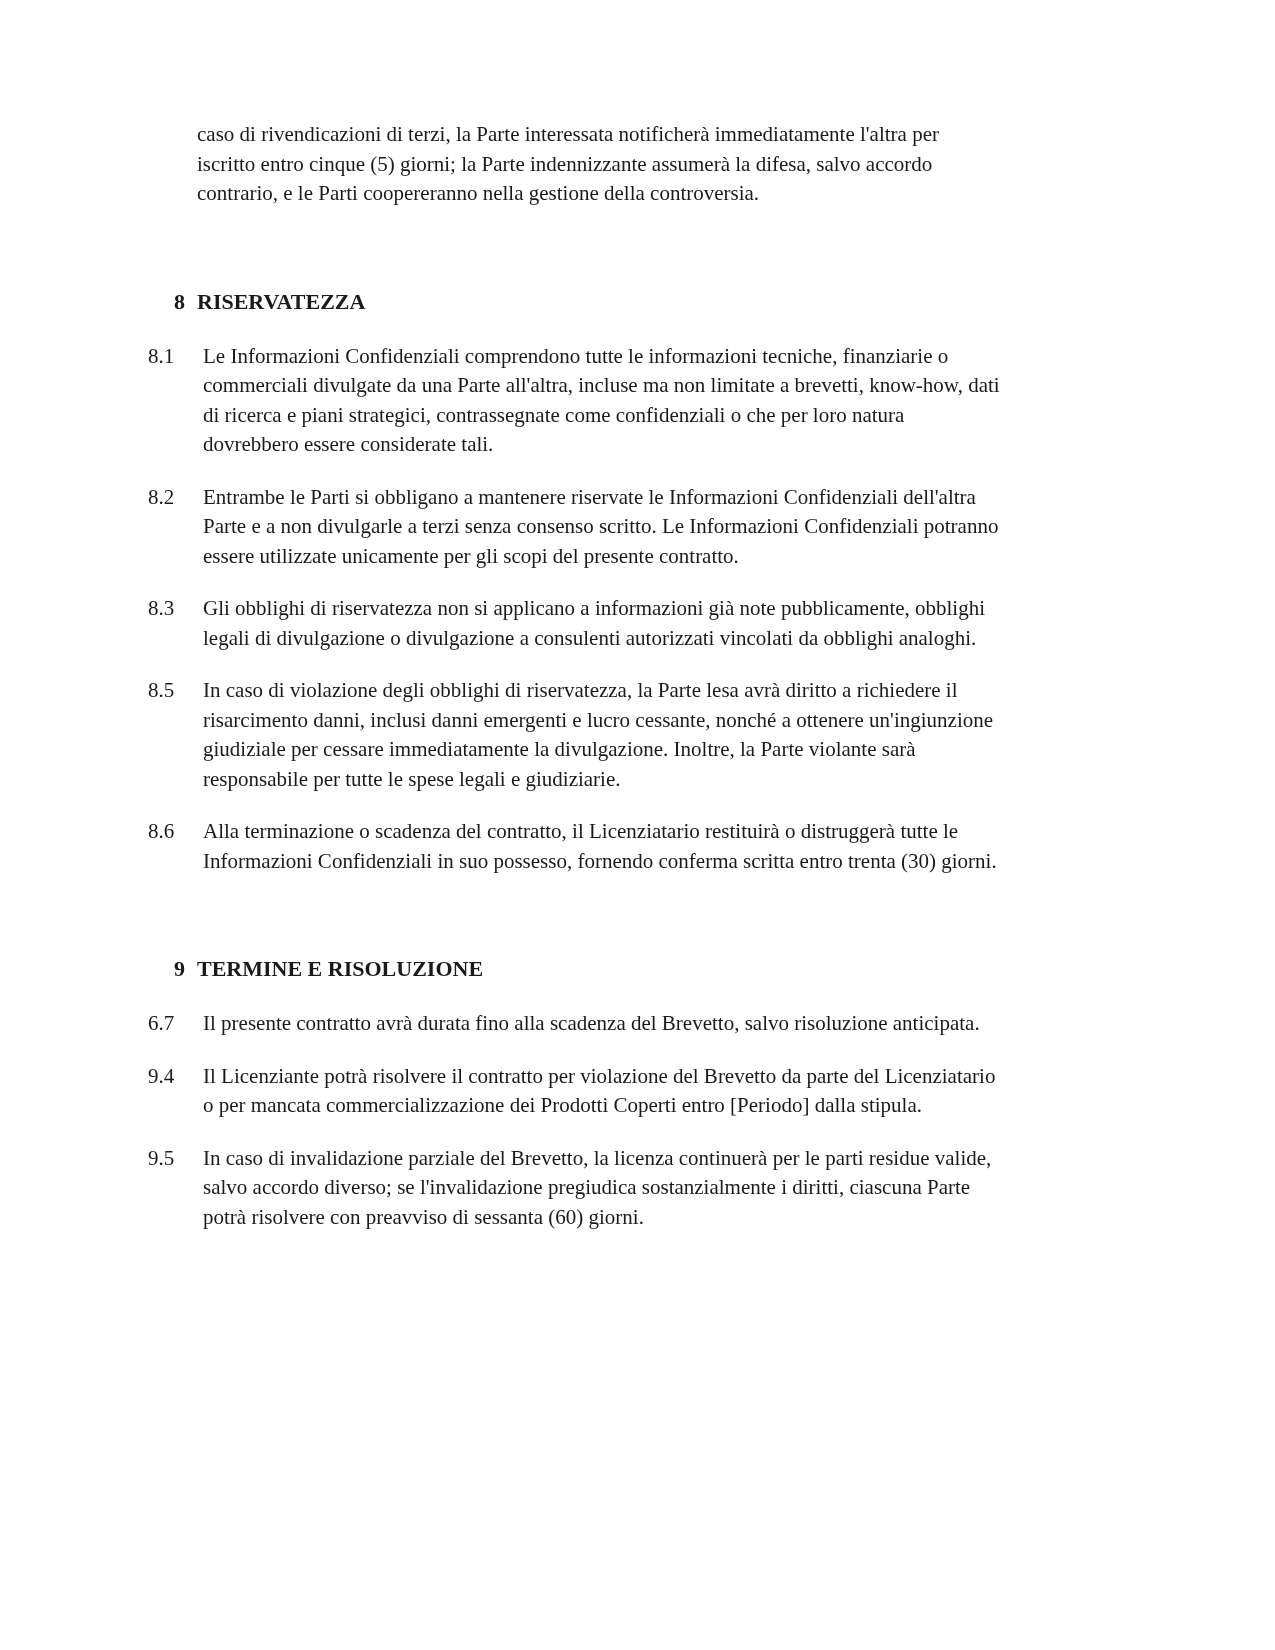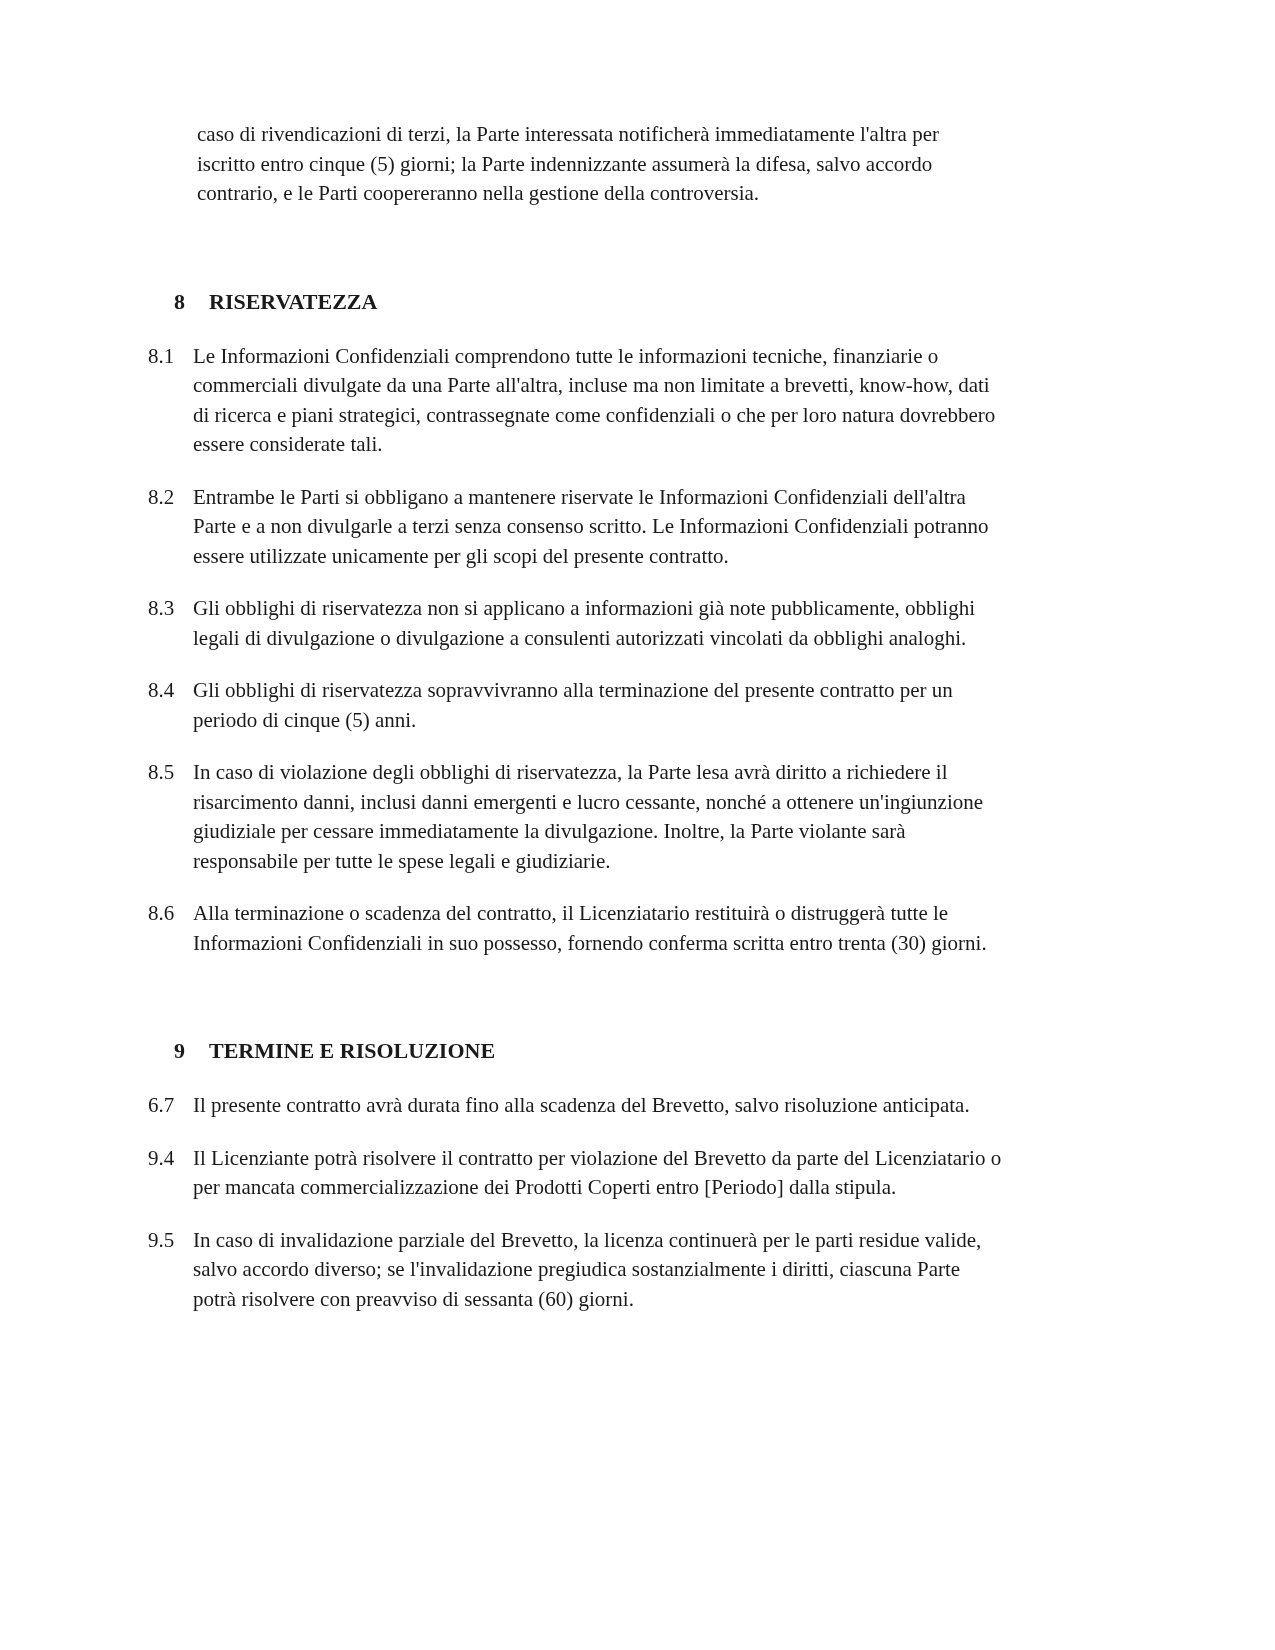--- a/index.html
+++ b/index.html
@@ -35,34 +35,34 @@
     font-size: 22px;
     line-height: 30px;
     font-weight: bold;
   }
   .section-heading .num {
     flex: none;
     width: 37px;
     text-align: right;
   }
   .section-heading .title {
-    margin-left: 24px;
+    margin-left: 12px;
     text-align: center;
   }
   .clause {
     display: flex;
     margin: 0 0 23px 0;
   }
   .clause .num {
     flex: none;
     width: 37px;
   }
   .clause .text {
     flex: 1;
-    margin-left: 8px;
+    margin-left: 18px;
   }
 </style>
 </head>
 <body>
 
 <div class="page body-text">
 
   <p class="continuation">caso di rivendicazioni di terzi, la Parte interessata notificherà immediatamente l'altra per iscritto entro cinque (5) giorni; la Parte indennizzante assumerà la difesa, salvo accordo contrario, e le Parti coopereranno nella gestione della controversia.</p>
 
   <div class="section-heading">
@@ -78,24 +78,20 @@
   <div class="clause">
     <span class="num">8.2</span>
     <span class="text">Entrambe le Parti si obbligano a mantenere riservate le Informazioni Confidenziali dell'altra Parte e a non divulgarle a terzi senza consenso scritto. Le Informazioni Confidenziali potranno essere utilizzate unicamente per gli scopi del presente contratto.</span>
   </div>
 
   <div class="clause">
     <span class="num">8.3</span>
     <span class="text">Gli obblighi di riservatezza non si applicano a informazioni già note pubblicamente, obblighi legali di divulgazione o divulgazione a consulenti autorizzati vincolati da obblighi analoghi.</span>
   </div>
 
-  <div class="clause">
-    <span class="num">8.4</span>
-    <span class="text">Gli obblighi di riservatezza sopravvivranno alla terminazione del presente contratto per un periodo di cinque (5) anni.</span>
-  </div>
 
   <div class="clause">
     <span class="num">8.5</span>
     <span class="text">In caso di violazione degli obblighi di riservatezza, la Parte lesa avrà diritto a richiedere il risarcimento danni, inclusi danni emergenti e lucro cessante, nonché a ottenere un'ingiunzione giudiziale per cessare immediatamente la divulgazione. Inoltre, la Parte violante sarà responsabile per tutte le spese legali e giudiziarie.</span>
   </div>
 
   <div class="clause">
     <span class="num">8.6</span>
     <span class="text">Alla terminazione o scadenza del contratto, il Licenziatario restituirà o distruggerà tutte le Informazioni Confidenziali in suo possesso, fornendo conferma scritta entro trenta (30) giorni.</span>
   </div>

